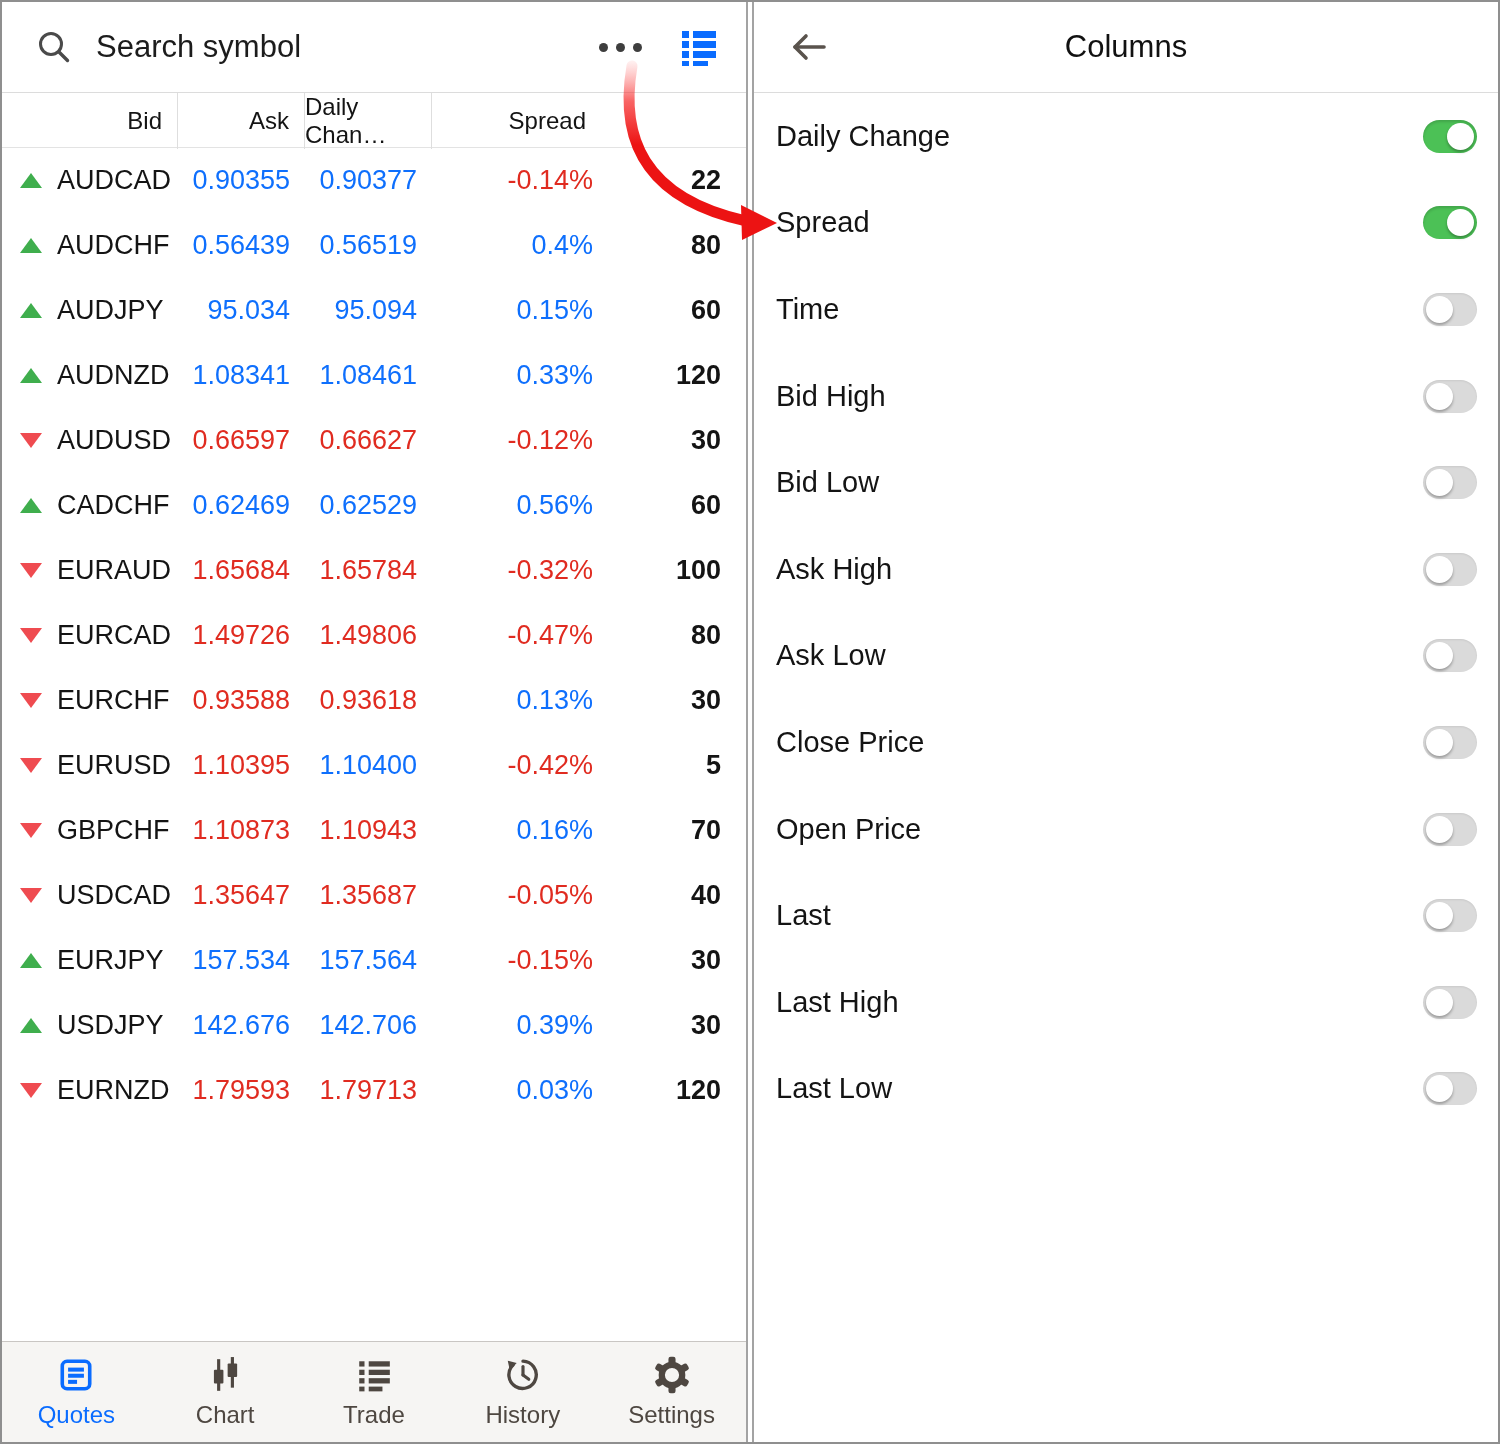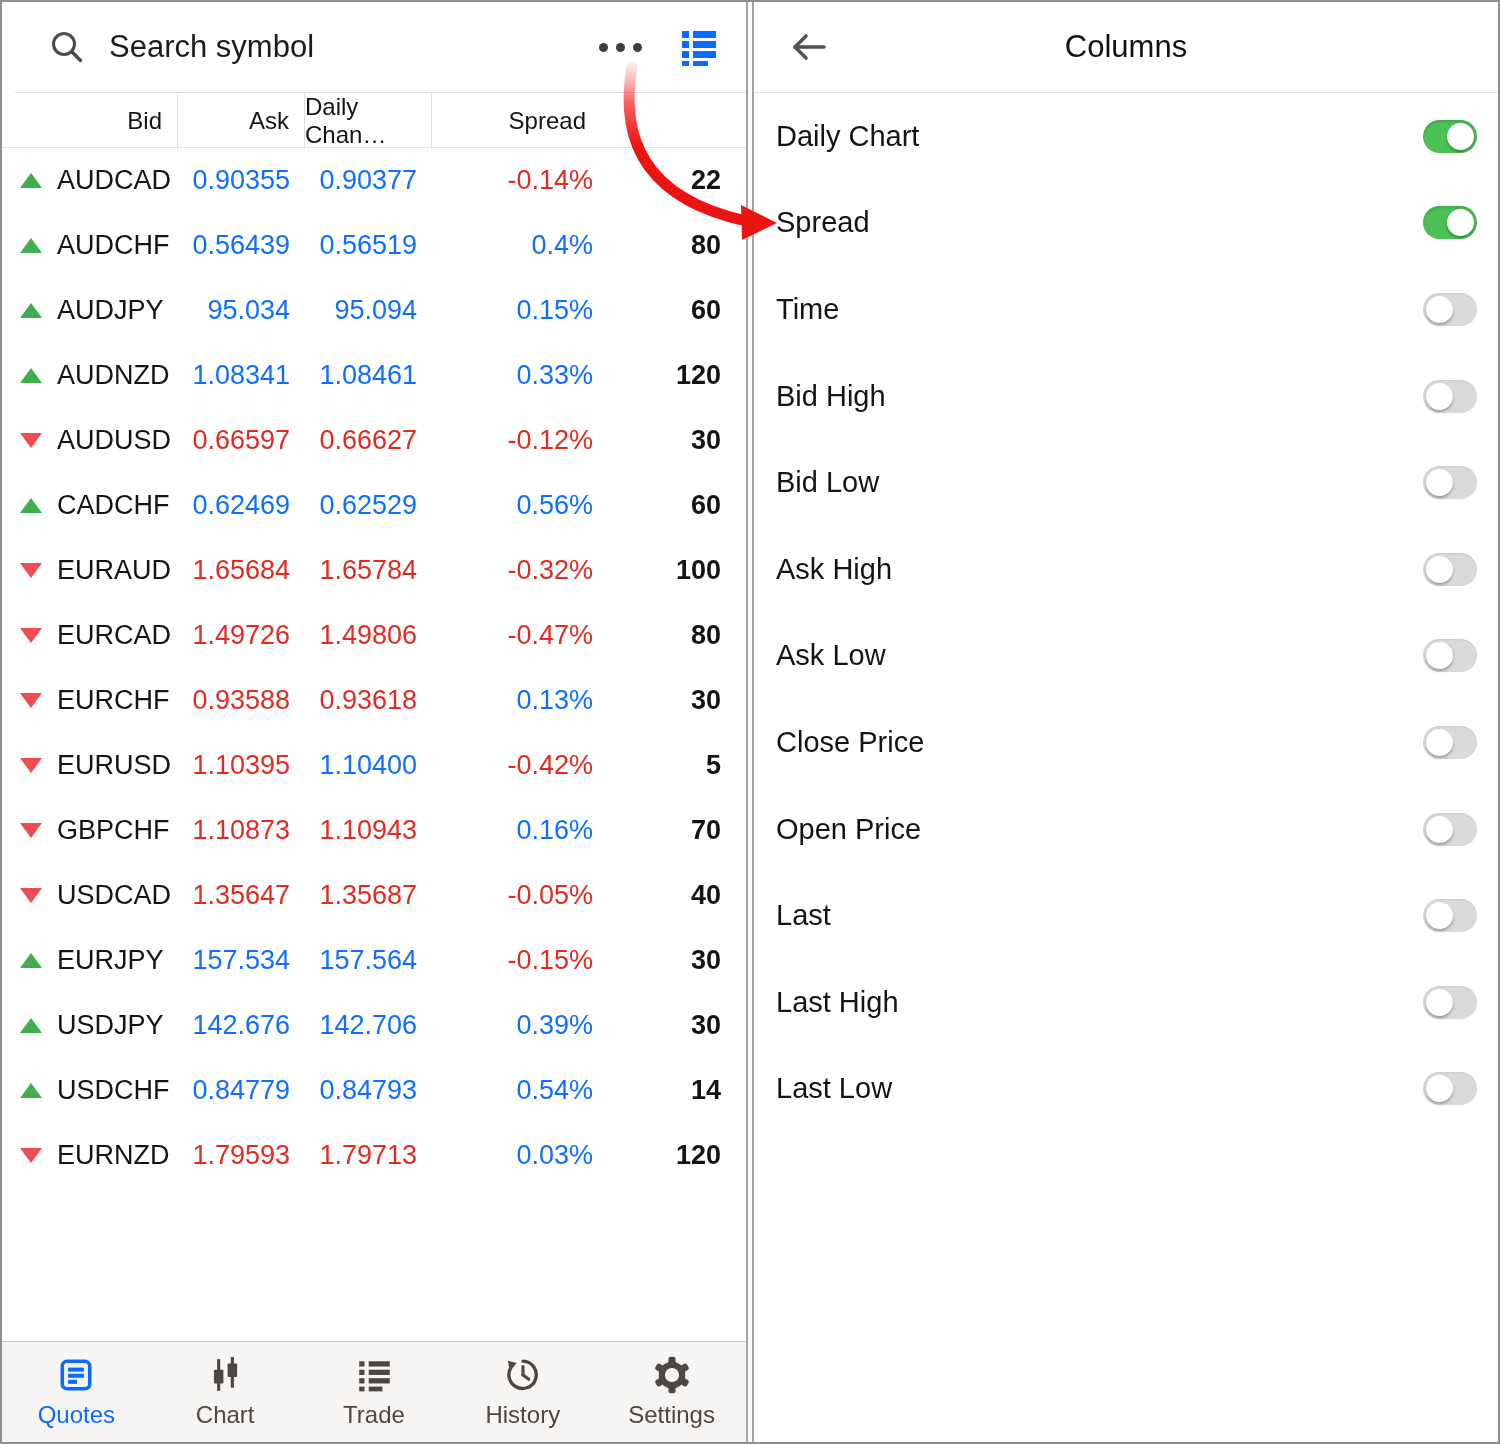--- a/index.html
+++ b/index.html
@@ -4,21 +4,21 @@
 <style>
   html,body{margin:0;padding:0;background:#fff;}
   body{font-family:"Liberation Sans","DejaVu Sans",sans-serif;-webkit-font-smoothing:antialiased;}
   .app{position:relative;box-sizing:border-box;width:1500px;height:1444px;border:2px solid #8f8f8f;display:flex;background:#fff;overflow:hidden;}
 
   
   .left-panel{box-sizing:border-box;width:746px;border-right:2px solid #a3a3a3;display:flex;flex-direction:column;background:#fff;}
   .panel-gap{width:4px;background:#fff;}
   .right-panel{box-sizing:border-box;flex:1;border-left:2px solid #a3a3a3;display:flex;flex-direction:column;background:#fff;}
 
-  .search-bar{height:90px;display:flex;align-items:center;border-bottom:1px solid #dcdcdc;padding:0 26px 0 0;margin-left:13px;}
+  .search-bar{height:90px;display:flex;align-items:center;border-bottom:1px solid #dcdcdc;padding:0 26px 0 0;}
   .search-field{display:flex;align-items:center;flex:1;height:100%;cursor:text;}
   .search-icon{margin:0 24px 0 34px;display:flex;}
   .search-text{font-size:31px;color:#1c1c1c;}
   .dots-btn{display:flex;gap:8px;align-items:center;padding:10px;margin-right:26px;cursor:pointer;}
   .dot{width:9px;height:9px;border-radius:50%;background:#3e3e3e;}
   .listview-btn{display:flex;padding:4px;cursor:pointer;}
 
   .table-header{display:grid;grid-template-columns:176px 127px 127px 179px 135px;height:54px;border-bottom:1px solid #e3e3e3;}
   .th{font-size:24px;color:#141414;display:flex;align-items:center;justify-content:flex-end;padding-right:15px;border-right:1px solid #dedede;box-sizing:border-box;}
   .th-0{justify-content:flex-start;padding-left:22px;}
@@ -241,30 +241,20 @@
             <span class="tri tri-up"></span>
             <span class="sym-label">USDJPY</span>
           </div>
           <div class="cell c-blue">142.676</div>
           <div class="cell c-blue">142.706</div>
           <div class="cell cell-change c-blue">0.39%</div>
           <div class="cell cell-spread">30</div>
         </div>
         <div class="q-row">
           <div class="cell-sym">
-            <span class="tri tri-up"></span>
-            <span class="sym-label">USDCHF</span>
-          </div>
-          <div class="cell c-blue">0.84779</div>
-          <div class="cell c-blue">0.84793</div>
-          <div class="cell cell-change c-blue">0.54%</div>
-          <div class="cell cell-spread">14</div>
-        </div>
-        <div class="q-row">
-          <div class="cell-sym">
             <span class="tri tri-down"></span>
             <span class="sym-label">EURNZD</span>
           </div>
           <div class="cell c-red">1.79593</div>
           <div class="cell c-red">1.79713</div>
           <div class="cell cell-change c-blue">0.03%</div>
           <div class="cell cell-spread">120</div>
         </div>
       </div>
 
@@ -358,21 +348,21 @@
       <span class="back-btn">
         <svg width="40" height="36" viewBox="0 0 40 36">
             <line x1="7" y1="18" x2="36" y2="18" stroke="#5a534d" stroke-width="3.6" stroke-linecap="round"></line>
             <polyline points="18,7 7,18 18,29" fill="none" stroke="#5a534d" stroke-width="3.6" stroke-linecap="round" stroke-linejoin="round"></polyline>
           </svg>
       </span>
       <span class="col-title">Columns</span>
     </div>
     <div class="toggle-list">
         <div class="opt-row">
-          <span class="opt-label">Daily Chart</span>
+          <span class="opt-label">Daily Change</span>
           <span class="toggle on">
             <span class="knob"></span>
           </span>
         </div>
         <div class="opt-row">
           <span class="opt-label">Spread</span>
           <span class="toggle on">
             <span class="knob"></span>
           </span>
         </div>

